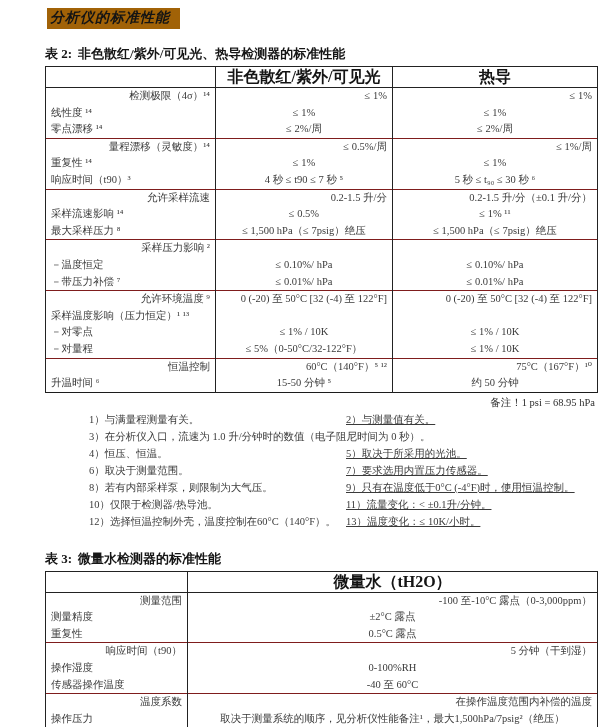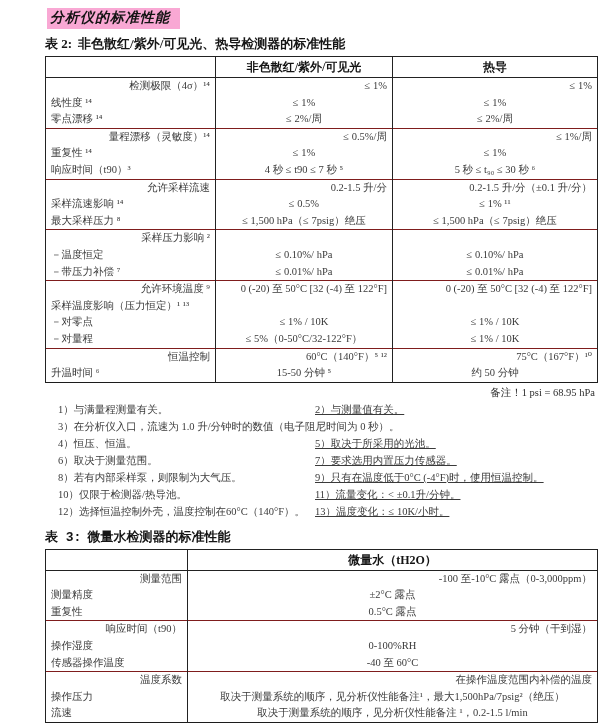--- a/index.html
+++ b/index.html
@@ -5,50 +5,50 @@
   html,body{margin:0;padding:0;background:#ffffff;}
   body{
     width:603px;height:727px;overflow:hidden;
     font-family:"Liberation Serif","DejaVu Serif",serif;
     color:#3a3a3a;
   }
   .page{box-sizing:border-box;width:603px;padding:8px 6px 0 45px;}
   .doc-title{
     display:inline-block;
     font-size:14px;font-weight:bold;font-style:italic;
-    color:#141414;background:#f9a8d4;
-    padding:1px 10px 2px 3px;margin:0 0 3px 2px;
+    color:#141414;background:#a16207;
+    padding:1px 10px 2px 3px;margin:0 0 13px 2px;
     letter-spacing:1px;
   }
   .caption{font-size:13px;font-weight:bold;color:#161616;margin:3px 0 3px 0;}
   .caption .cap-label{margin-right:6px;}
   table{
     border-collapse:collapse;table-layout:fixed;width:552px;
     font-size:10.5px;border:1.5px solid #1c1c1c;
   }
   th{
     border:1px solid #222;font-weight:bold;color:#141414;
     text-align:center;line-height:20px;height:20px;padding:0 4px;
-    font-size:12px;
+    font-size:16px;
   }
   td{
     border-left:1px solid #222;border-right:1px solid #222;
     padding:0 5px;line-height:16.6px;height:16.6px;
     white-space:nowrap;overflow:hidden;
   }
   tbody.grp tr:first-child td{border-top:1px solid #7f1d1d;text-align:right;}
   td.lbl{text-align:left;}
   td.val{text-align:center;}
   .note{font-size:10.5px;text-align:right;color:#2e2e2e;margin:3px 2px 1px 0;}
   .footnotes{font-size:10.5px;line-height:17px;padding-left:13px;color:#3a3a3a;}
-  .fnrow{display:flex;}
+  .fnrow{display:flex;margin-left:31px;}
   .fn-left{flex:0 0 257px;}
   .fn-right{flex:1 1 auto;text-decoration:underline;}
   .fn-full{flex:1 1 auto;}
-  .tbl3-caption{margin-top:8px;font-family:Liberation Mono, monospace;}
+  .tbl3-caption{margin-top:20px;}
 </style>
 </head>
 <body>
 
 <div class="page">
 
   <div class="doc-title">分析仪的标准性能</div>
 
   <div class="caption">
     <span class="cap-label">表 2:</span><span>非色散红/紫外/可见光、热导检测器的标准性能</span>

